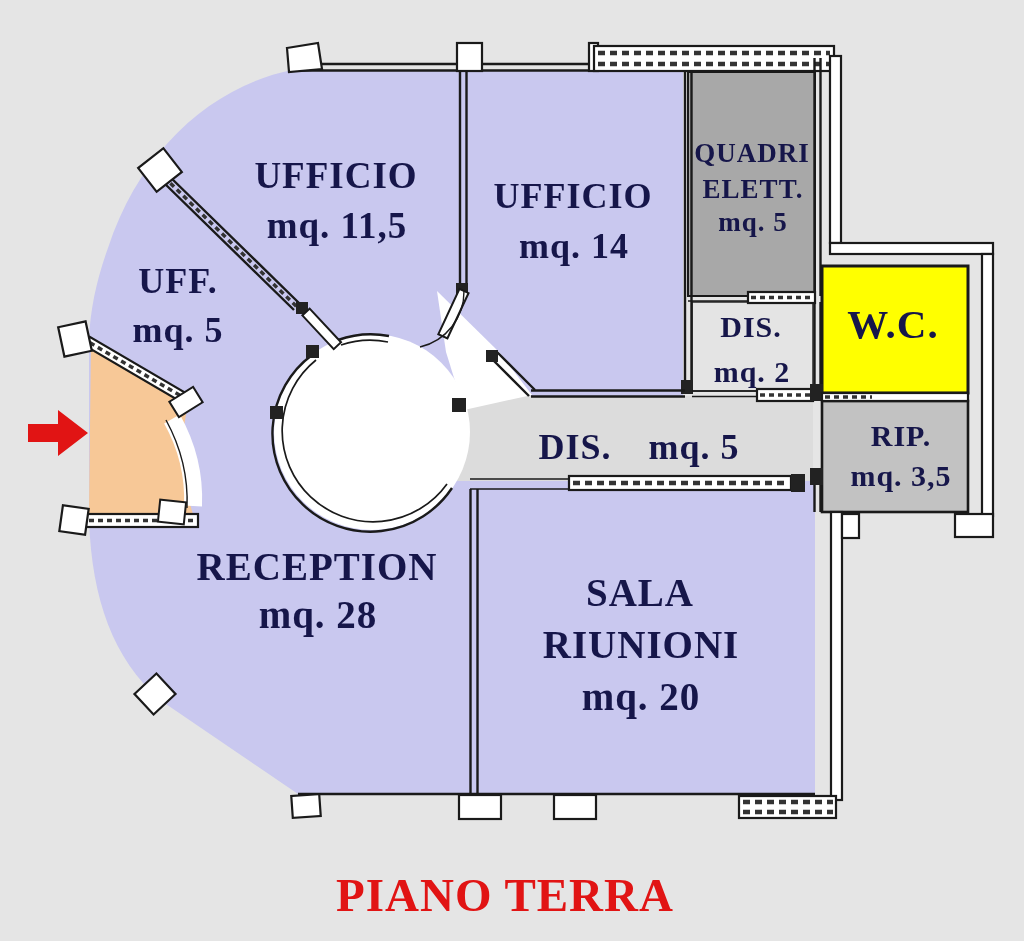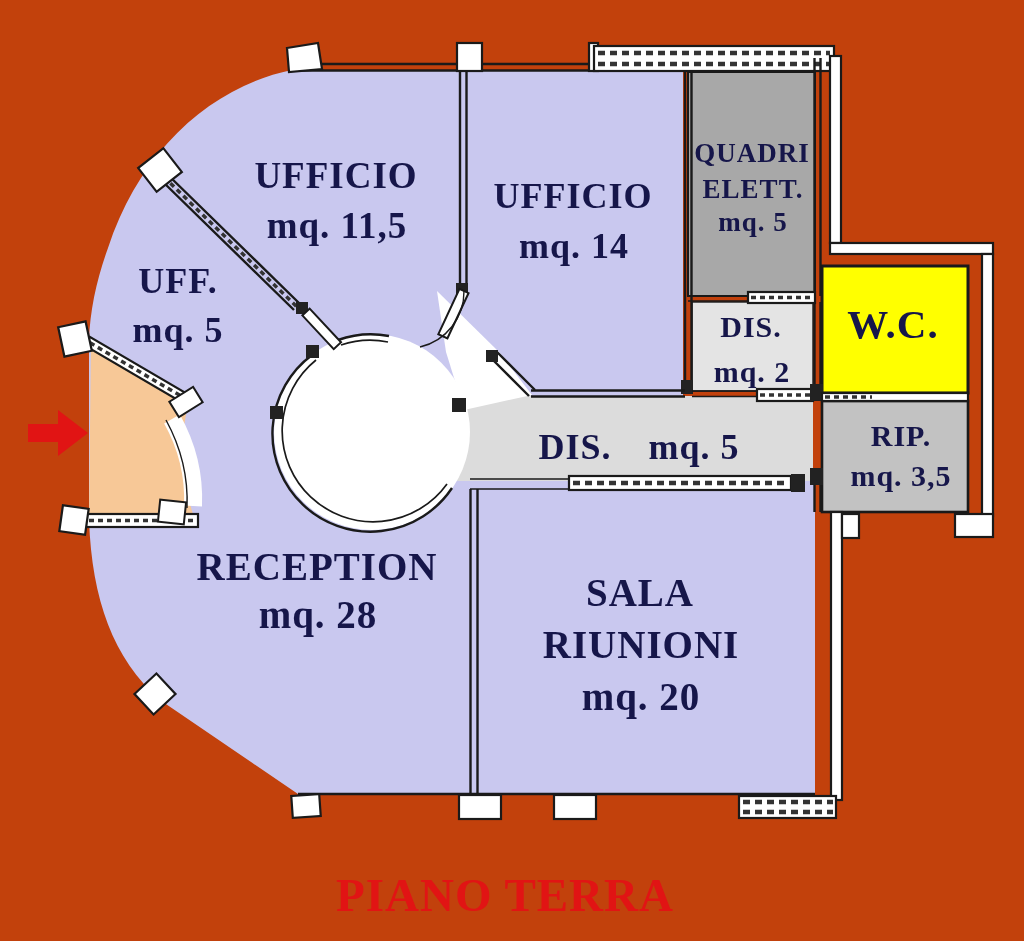--- a/index.html
+++ b/index.html
@@ -1,16 +1,16 @@
 <!DOCTYPE html>
 <html><head>
 <meta charset="utf-8">
 <style>
   html,body{margin:0;padding:0;background:#ffffff;}
-  .stage{position:relative;width:1024px;height:941px;background:#c2410c;overflow:hidden;}
+  .stage{position:relative;width:1024px;height:941px;background:#e5e5e5;overflow:hidden;}
   svg{display:block;}
   .lbl{font-family:"Liberation Serif","DejaVu Serif",serif;font-weight:bold;letter-spacing:1px;}
   .wl{stroke:#1a1a1a;stroke-width:2.4;fill:none;}
   .wlt{stroke:#1a1a1a;stroke-width:1.7;fill:none;}
   .hatch{stroke:#333333;stroke-width:4.5;fill:none;stroke-dasharray:7 5;}
   .hatch-s{stroke:#333333;stroke-width:3.5;fill:none;stroke-dasharray:5 4;}
   .w{fill:#ffffff;stroke:#1a1a1a;stroke-width:2.2;}
   .jamb{fill:#222222;stroke:none;}
   .leaf{fill:#ffffff;stroke:#1a1a1a;stroke-width:2;}
   .arc{stroke:#1a1a1a;stroke-width:1.4;fill:none;}

